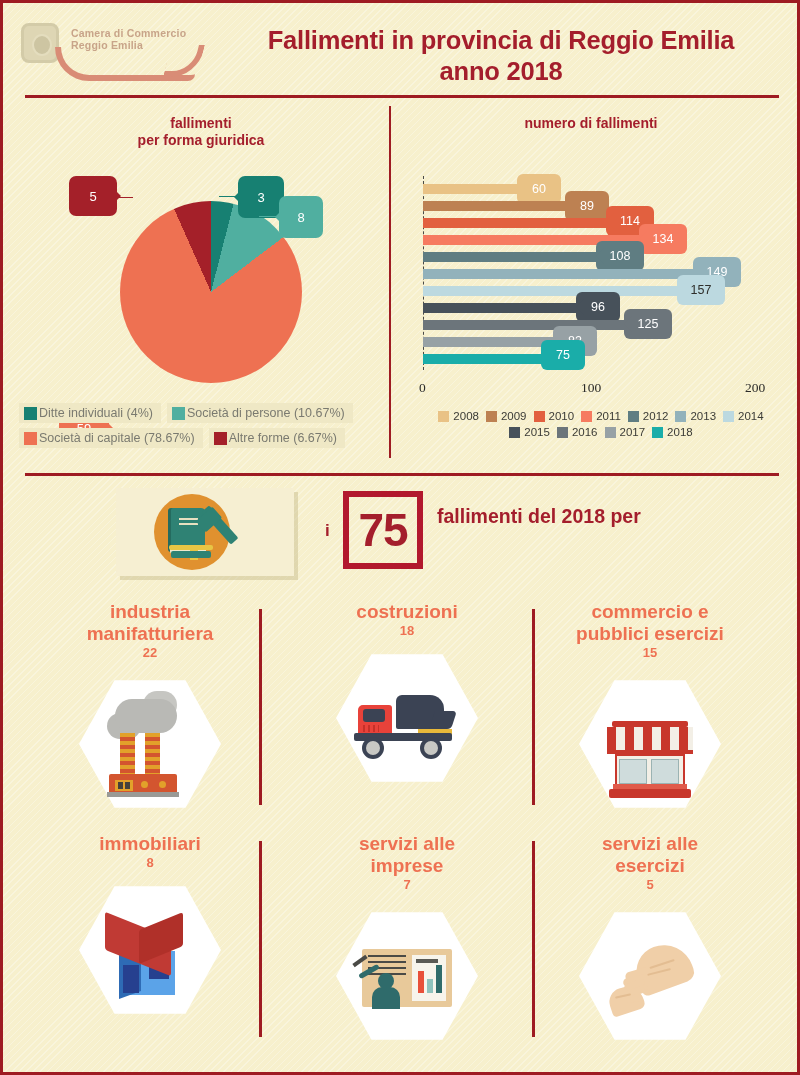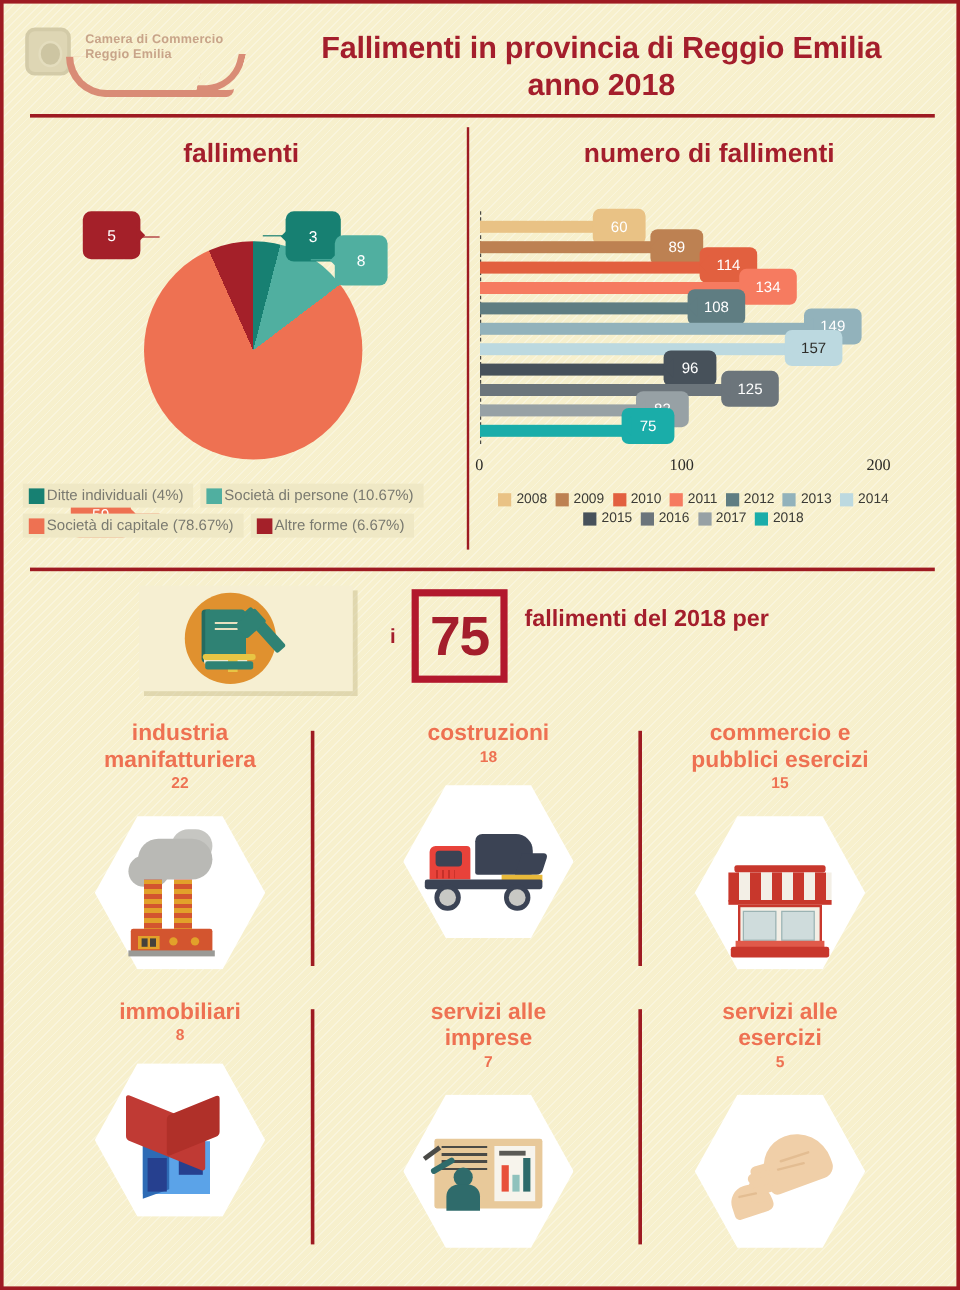--- a/index.html
+++ b/index.html
@@ -53,21 +53,21 @@
     text-align: center; color: #a41e2c; font-weight: bold;
     font-size: 25.5px; line-height: 1.20; letter-spacing: -0.2px;
   }
   #header-rule {
     position:absolute; left: 22px; top: 92px; width: 754px; height: 3px; background:#9e1b22;
   }
 
   
   #sec1 { position:absolute; left:0; top:95px; width:794px; height:378px; }
   .sec-title {
-    color:#a41e2c; font-weight:bold; font-size:22px; text-align:center; line-height:1.18;
+    color:#a41e2c; font-weight:bold; font-size:14px; text-align:center; line-height:1.18;
   }
   #pie-title { position:absolute; left:22px; top:17px; width:352px; }
   #bar-title { position:absolute; left:396px; top:17px; width:384px;text-align:center; }
   #mid-divider { position:absolute; left:386px; top:8px; width:2px; height:352px; background:#9e1b22; }
 
   
   #pie-area { position:absolute; left:20px; top:78px; width:356px; height:300px; }
   #pie {
     position:absolute; left:97px; top:25px; width:182px; height:182px; border-radius:50%;
     background: conic-gradient(
@@ -99,21 +99,21 @@
   #pie-legend { position:absolute; left:16px; top:305px; width:340px; }
   .lg-row { display:flex; gap:6px; margin-bottom:5px; }
   .lg-item {
     background:#efe8c5; display:flex; align-items:center; gap:2px;
     padding:3px 8px 3px 5px; height:20px;justify-content:space-between;
   }
   .lg-sw { width:13px; height:13px; flex:0 0 13px; }
   .lg-tx { font-size:12.5px; color:#7a7a70; white-space:nowrap; }
 
   
-  #bar-area { position:absolute; left:381px; top:70px; width:384px; height:300px;text-align:center; }
+  #bar-area { position:absolute; left:404px; top:70px; width:384px; height:300px;text-align:center; }
   #bar-plot { position:absolute; left:16px; top:12px; width:352px; height:190px; }
   #axis0 { position:absolute; left:0px; top:-4px; width:0; height:194px; border-left:1.6px dashed #4a4a46; }
   .bar { position:absolute; left:0px; height:10px; }
   .blab {
     position:absolute; color:#fff; font-size:12.5px;
     display:flex; align-items:center; justify-content:center;
     border-radius:6px; height:30px;
   }
   .blab::before {
     content:""; position:absolute; left:-8px; top:50%; margin-top:-8px;
@@ -280,20 +280,21 @@
       <div>Fallimenti in provincia di Reggio Emilia</div>
       <div>anno 2018</div>
     </div>
   </div>
   <div id="header-rule"></div>
 
   <div id="sec1">
 
     <div id="pie-title" class="sec-title">
       <div>fallimenti</div>
+      <div>per forma giuridica</div>
     </div>
 
     <div id="mid-divider"></div>
 
     <div id="bar-title" class="sec-title">numero di fallimenti</div>
 
     <div id="pie-area">
       <div id="pie"></div>
 
       <div class="leader" style="left:88px;top:21px;width:22px;height:0;border:1.2px solid #a42029;border-width:1.2px 0 0 0;"></div>

